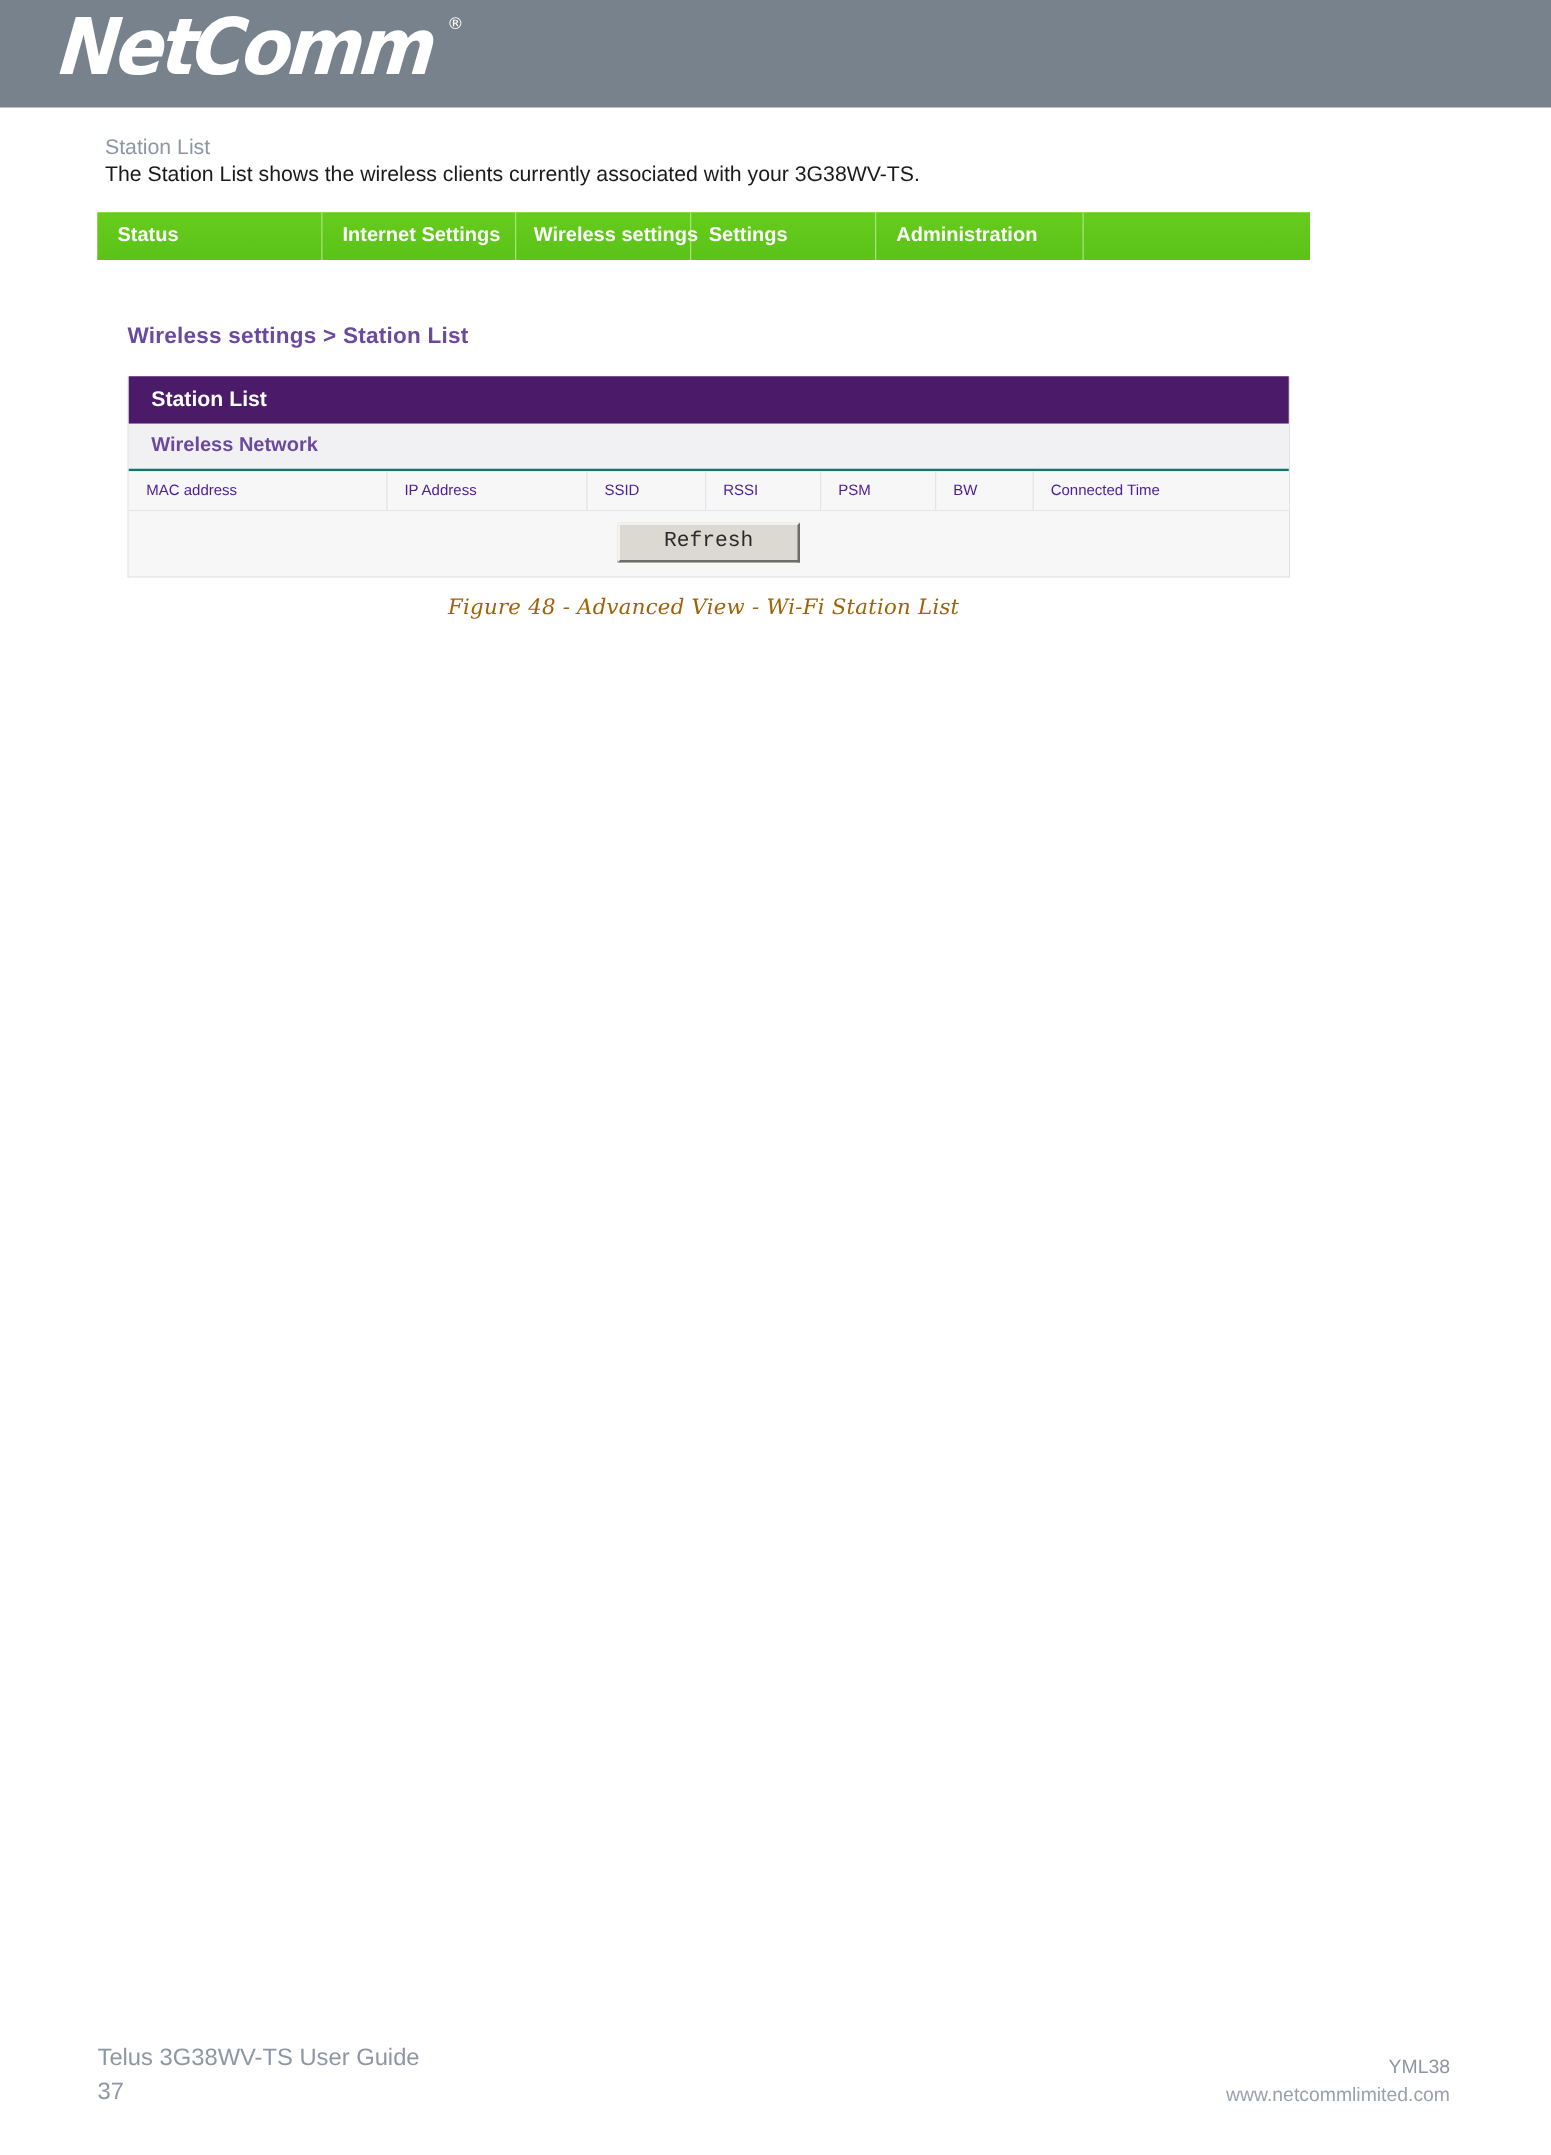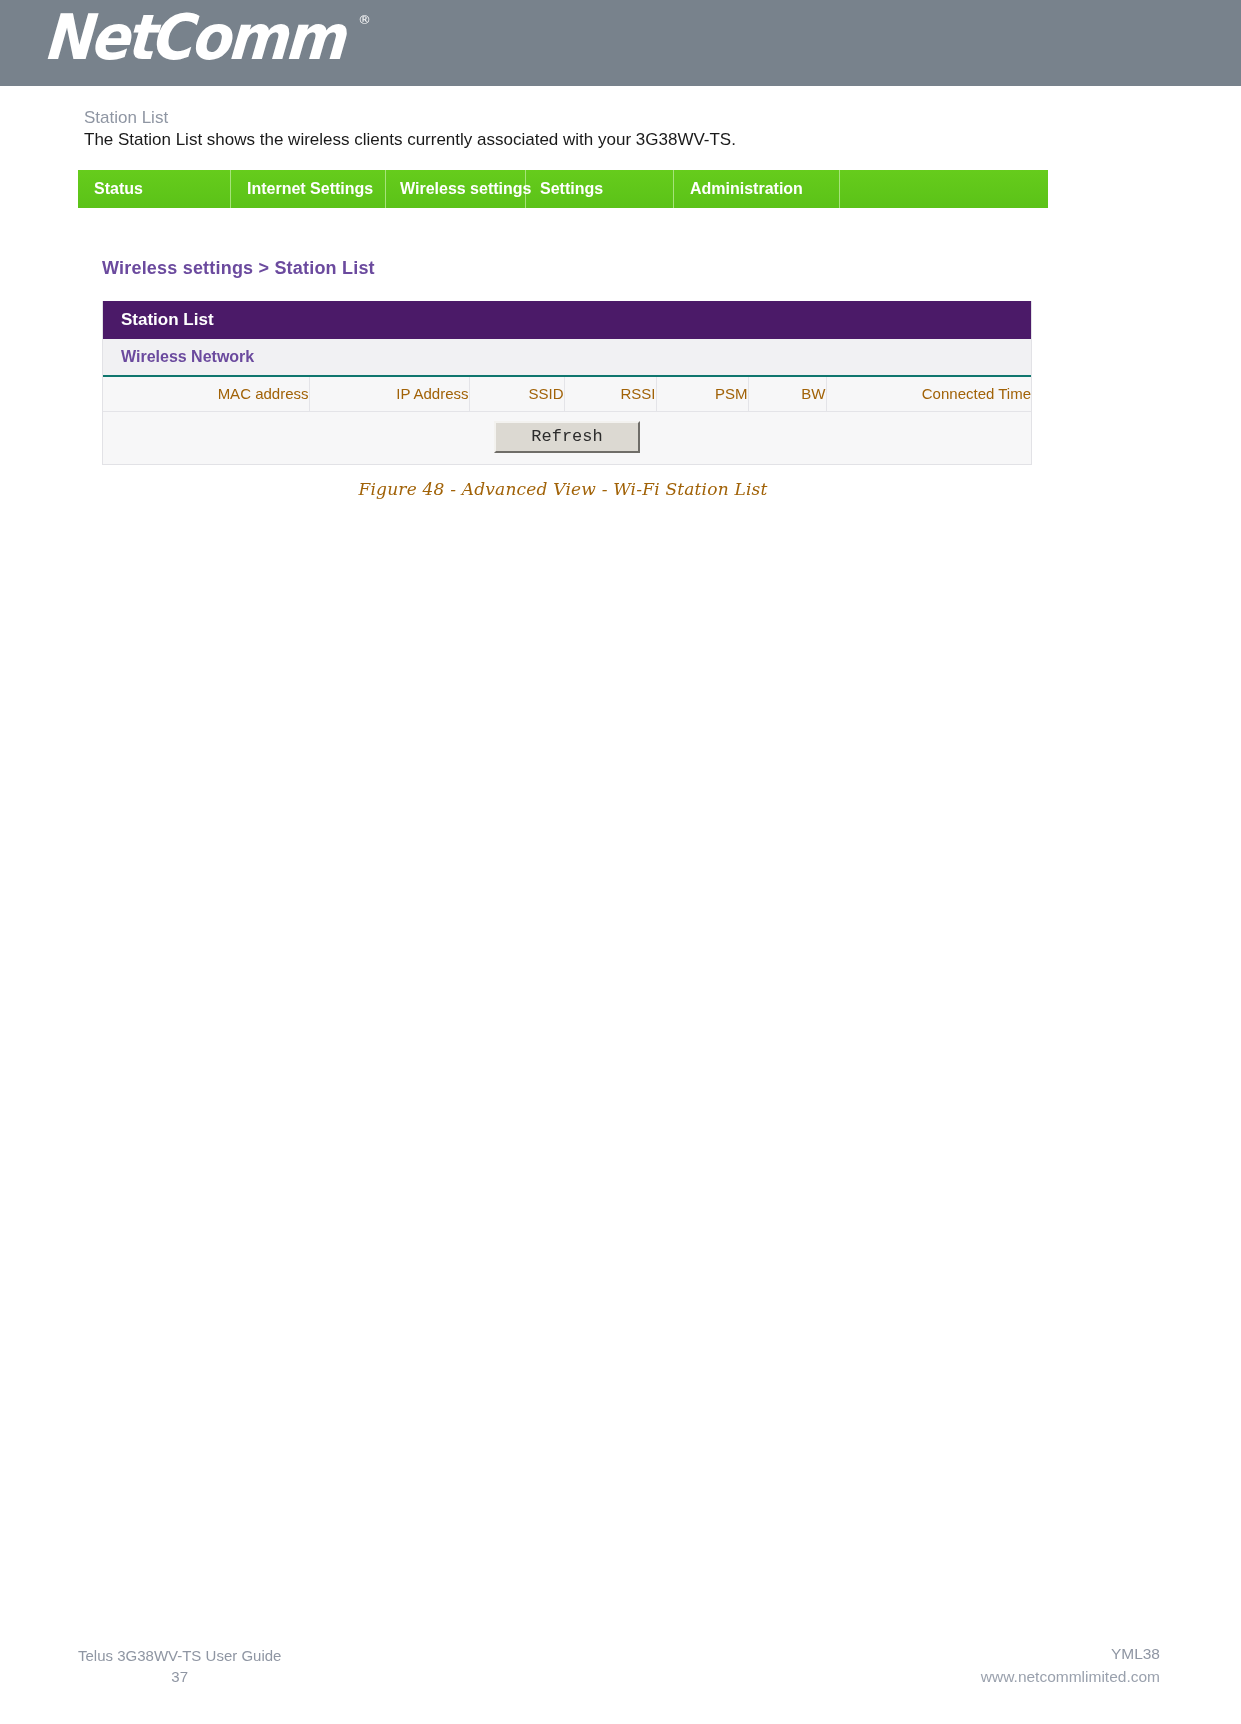--- a/index.html
+++ b/index.html
@@ -93,21 +93,21 @@
     align-items: center;
     color: #ffffff;
     font-weight: 700;
     font-size: 16px;
     font-family: "Liberation Sans", sans-serif;
     padding-left: 16px;
     padding-right: 10px;
     border-right: 1px solid #a6e37a;
     white-space: nowrap;
   }
-  .navitem.n0 { width: 153px; }
+  .navitem.n0 { width: 180px; }
   .navitem.n1 { width: 155px; }
   .navitem.n2 { width: 140px; padding-left: 14px; }
   .navitem.n3 { width: 148px; padding-left: 14px; }
   .navitem.n4 { width: 166px; }
   .navitem.last { border-right: none; flex: 1 1 auto; }
 
   
   .breadcrumb {
     margin-top: 50px;
     margin-left: 24px;
@@ -154,24 +154,24 @@
     font-family: "Liberation Sans", sans-serif;
   }
 
   table.stations {
     width: 100%;
     border-collapse: collapse;
     table-layout: fixed;
   }
   table.stations th {
     background: #f7f7f8;
-    color: #a16207;
+    color: #4c1d95;
     font-weight: 400;
-    font-size: 15px;
-    text-align: right;
+    font-size: 12px;
+    text-align: left;
     padding: 8px 0 9px 14px;
     border-right: 1px solid #e4e4e8;
     border-bottom: 1px solid #e4e4e8;
     font-family: "Liberation Sans", sans-serif;
     white-space: nowrap;
   }
   table.stations th.c0 { width: 206px; }
   table.stations th.c1 { width: 160px; }
   table.stations th.c2 { width: 95px; }
   table.stations th.c3 { width: 92px; }
@@ -208,25 +208,24 @@
     font-size: 17px;
     color: #a16207;
     letter-spacing: 0.2px;
   }
 
   
   .footer-left {
     position: absolute;
     left: 78px;
     bottom: 36px;
-    font-size: 15px;
+    font-size: 19px;
     color: #8f96a3;
     font-family: "Liberation Sans", sans-serif;
     line-height: 1.45;
-    text-align: center;
   }
   .footer-right {
     position: absolute;
     right: 81px;
     bottom: 36px;
     text-align: right;
     font-size: 15.5px;
     color: #8f96a3;
     font-family: "Liberation Sans", sans-serif;
     line-height: 1.45;

